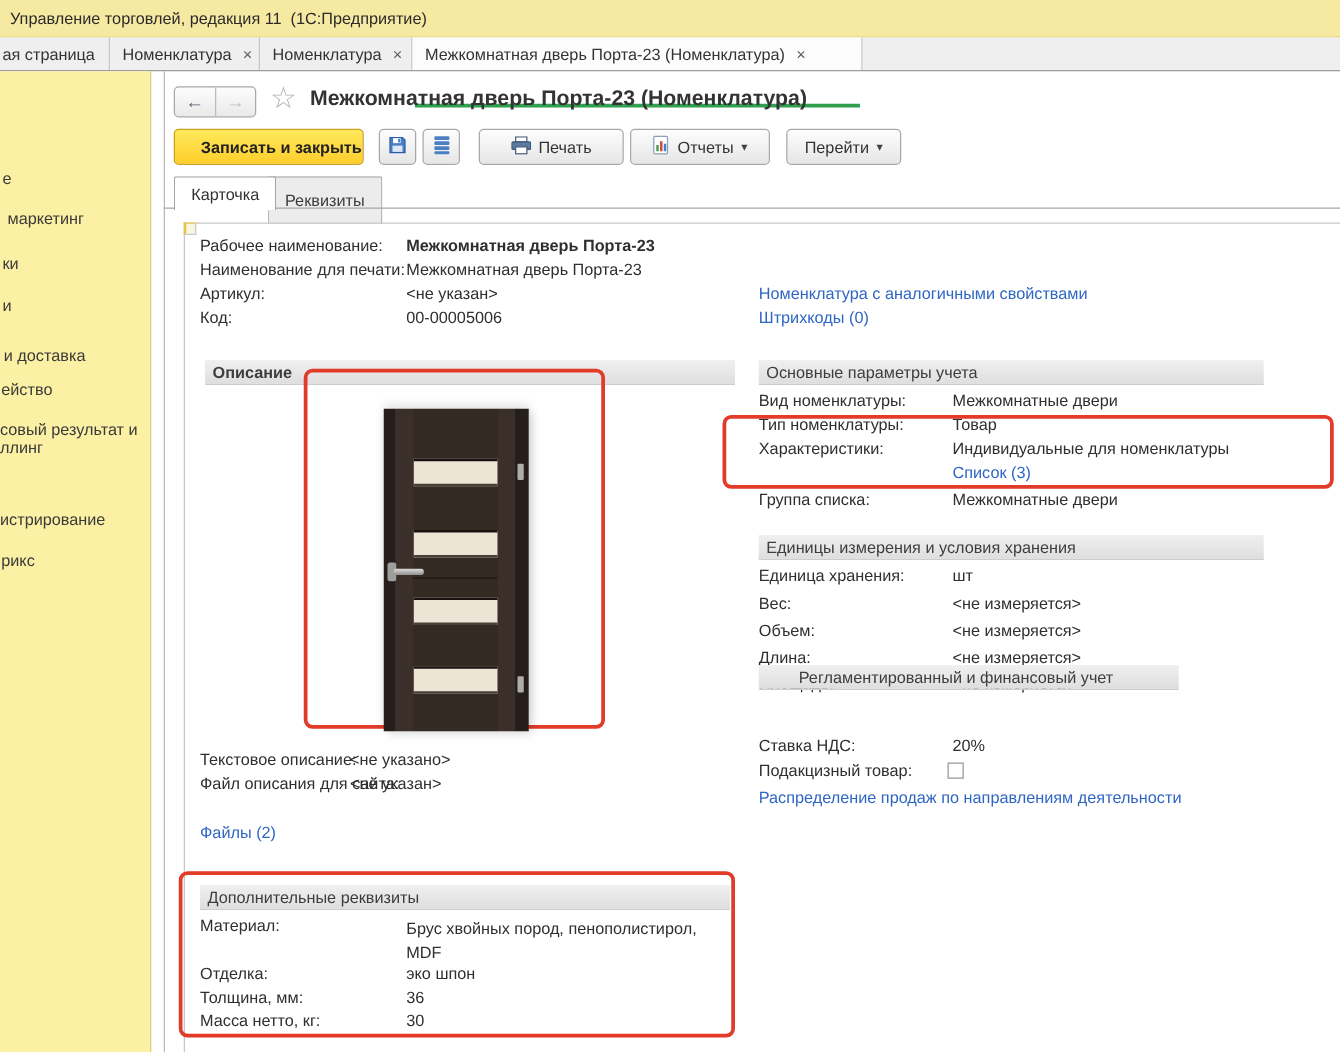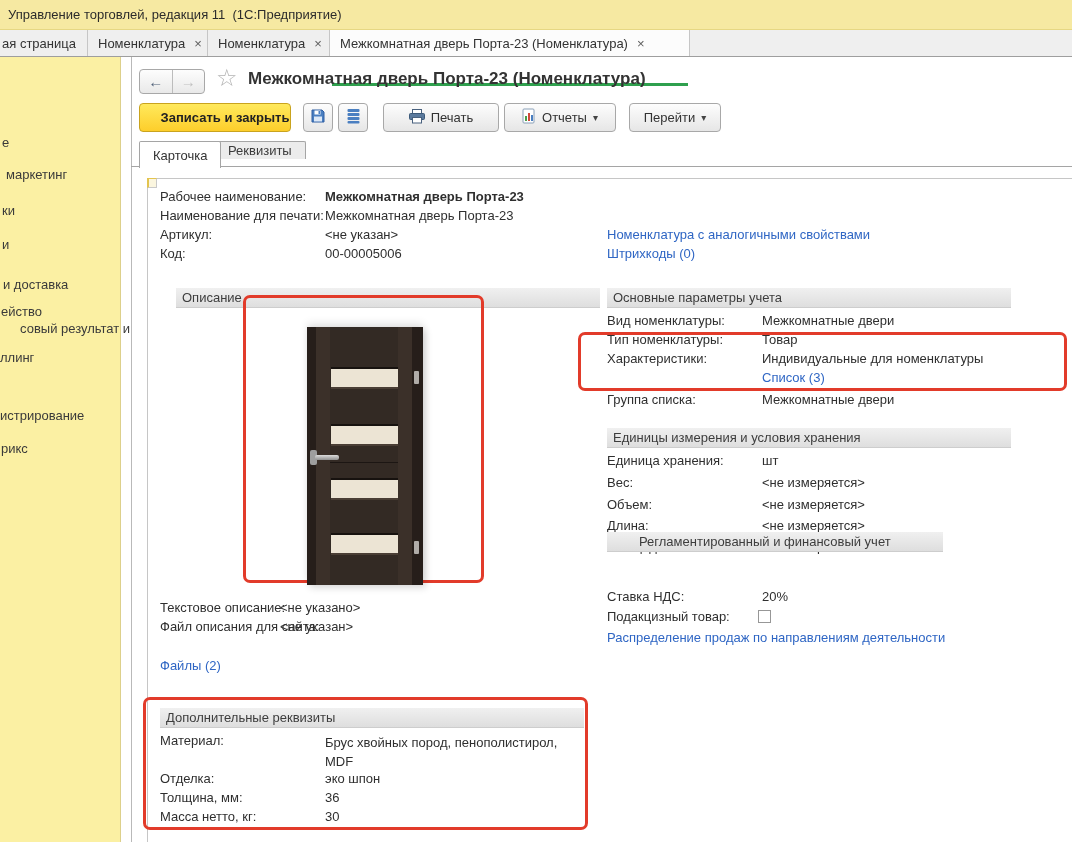--- a/index.html
+++ b/index.html
@@ -43,21 +43,21 @@
   .btn-primary{left:139px;width:152px;background:linear-gradient(#ffe95c,#fdce2b);
                border:1px solid #c9a31e;font-weight:700;color:#222;padding-left:20px;}
   .btn-save{left:303px;width:30px;}
   .btn-list{left:338px;width:30px;}
   .btn-print{left:383px;width:116px;}
   .btn-reports{left:504px;width:112px;}
   .btn-goto{left:629px;width:92px;}
   .dd{font-size:10px;color:#444;}
 
   
-  .ptab{position:absolute;top:141px;height:18px;display:flex;align-items:center;padding:0 13px;
+  .ptab{position:absolute;top:141px;height:38px;display:flex;align-items:center;padding:0 13px;
         border:1px solid #a5a5a5;border-bottom:none;border-radius:2px 2px 0 0;box-sizing:border-box;cursor:pointer;}
   .ptab.active{left:139px;background:#fff;height:27px;z-index:4;}
   .ptab.inactive{left:214px;background:#ececec;color:#3c3c3c;}
   .ptab-line{position:absolute;left:131px;top:166px;width:941px;height:1px;background:#a5a5a5;}
   .panel-top{position:absolute;left:147px;top:178px;width:925px;height:1px;background:#c6c6c6;}
   .panel-left{position:absolute;left:147px;top:178px;width:1px;height:664px;background:#c6c6c6;}
   .corner-marker{position:absolute;left:147px;top:178px;width:10px;height:10px;background:#fbf6df;
                  border:1px solid #c9c9c9;border-left:2px solid #e3c44f;border-top:1px solid #e3c44f;box-sizing:border-box;}
 
   
@@ -127,21 +127,21 @@
     <div class="green-underline"></div>
   </div>
 
   <div class="sidebar">
     <div class="side-item" style="left:2px;top:78px;">е</div>
     <div class="side-item" style="left:6px;top:110px;">маркетинг</div>
     <div class="side-item" style="left:2px;top:146px;">ки</div>
     <div class="side-item" style="left:2px;top:180px;">и</div>
     <div class="side-item" style="left:3px;top:220px;">и доставка</div>
     <div class="side-item" style="left:1px;top:247px;">ейство</div>
-    <div class="side-item" style="left:0;top:264px;margin-left:20px;">совый результат и</div>
+    <div class="side-item" style="left:0;top:279px;">совый результат и</div>
     <div class="side-item" style="left:0;top:293px;">ллинг</div>
     <div class="side-item" style="left:0;top:351px;">истрирование</div>
     <div class="side-item" style="left:1px;top:384px;">рикс</div>
   </div>
 
   <div class="form-vline"></div>
 
   <div class="nav-group">
     <div class="nav-btn back"><span>←</span></div>
     <div class="nav-btn fwd"><span>→</span></div>
@@ -217,21 +217,21 @@
     <span class="v">&lt;не указан&gt;</span>
   </div>
   <div class="frow ga" style="left:160px;top:246px;">
     <span class="l">Код:</span>
     <span class="v">00-00005006</span>
   </div>
 
   <a class="lnk abs-lnk" style="left:607px;top:227px;">Номенклатура с аналогичными свойствами</a>
   <a class="lnk abs-lnk" style="left:607px;top:246px;">Штрихкоды (0)</a>
 
-  <div class="secbar" style="left:176px;top:288px;width:424px;">
+  <div class="secbar" style="left:164px;top:288px;width:424px;font-weight:bold;">
     <span>Описание</span>
   </div>
 
   <div class="door">
     <div class="door-panel" style="top:40px;"></div>
     <div class="door-panel" style="top:97px;"></div>
     <div class="door-panel" style="top:151px;"></div>
     <div class="door-panel" style="top:206px;"></div>
     <div class="door-groove"></div>
     <div class="handle-plate"></div>

